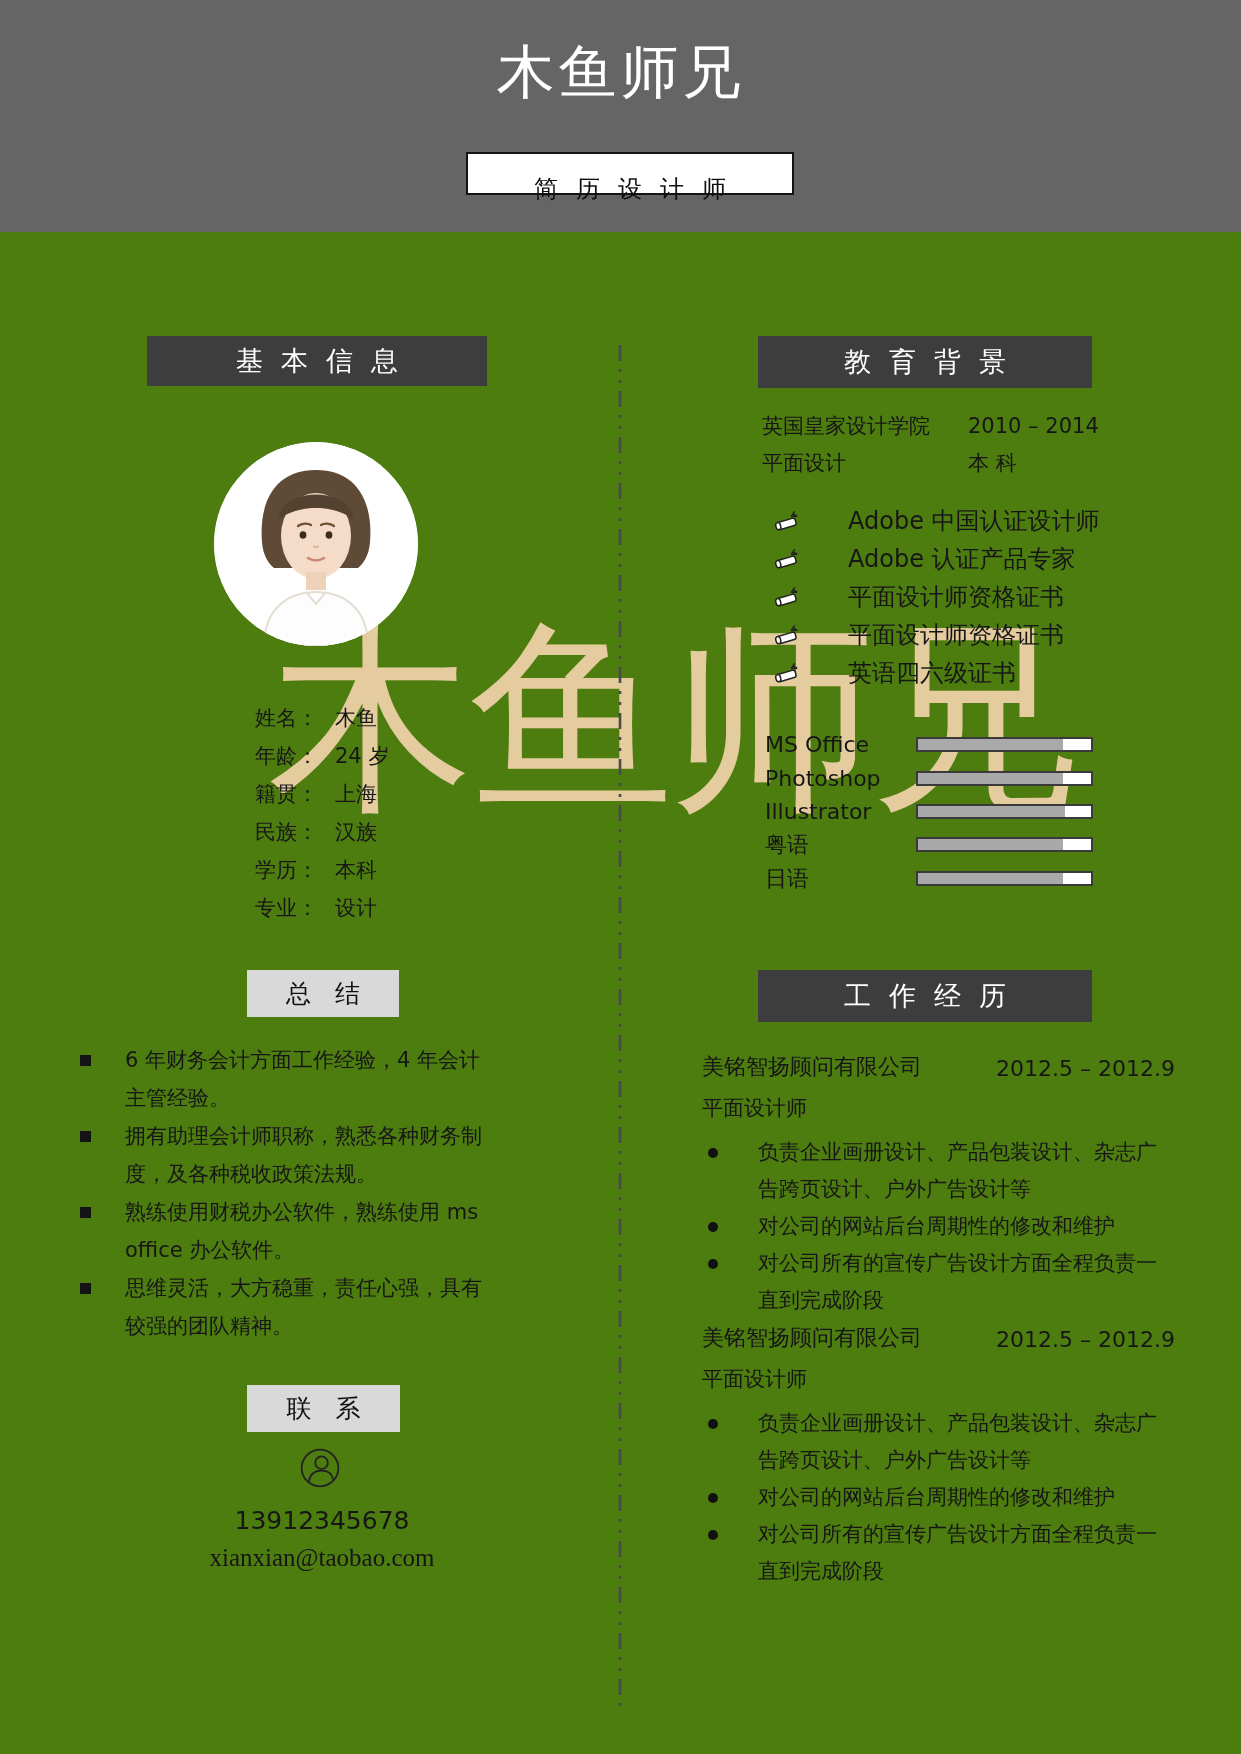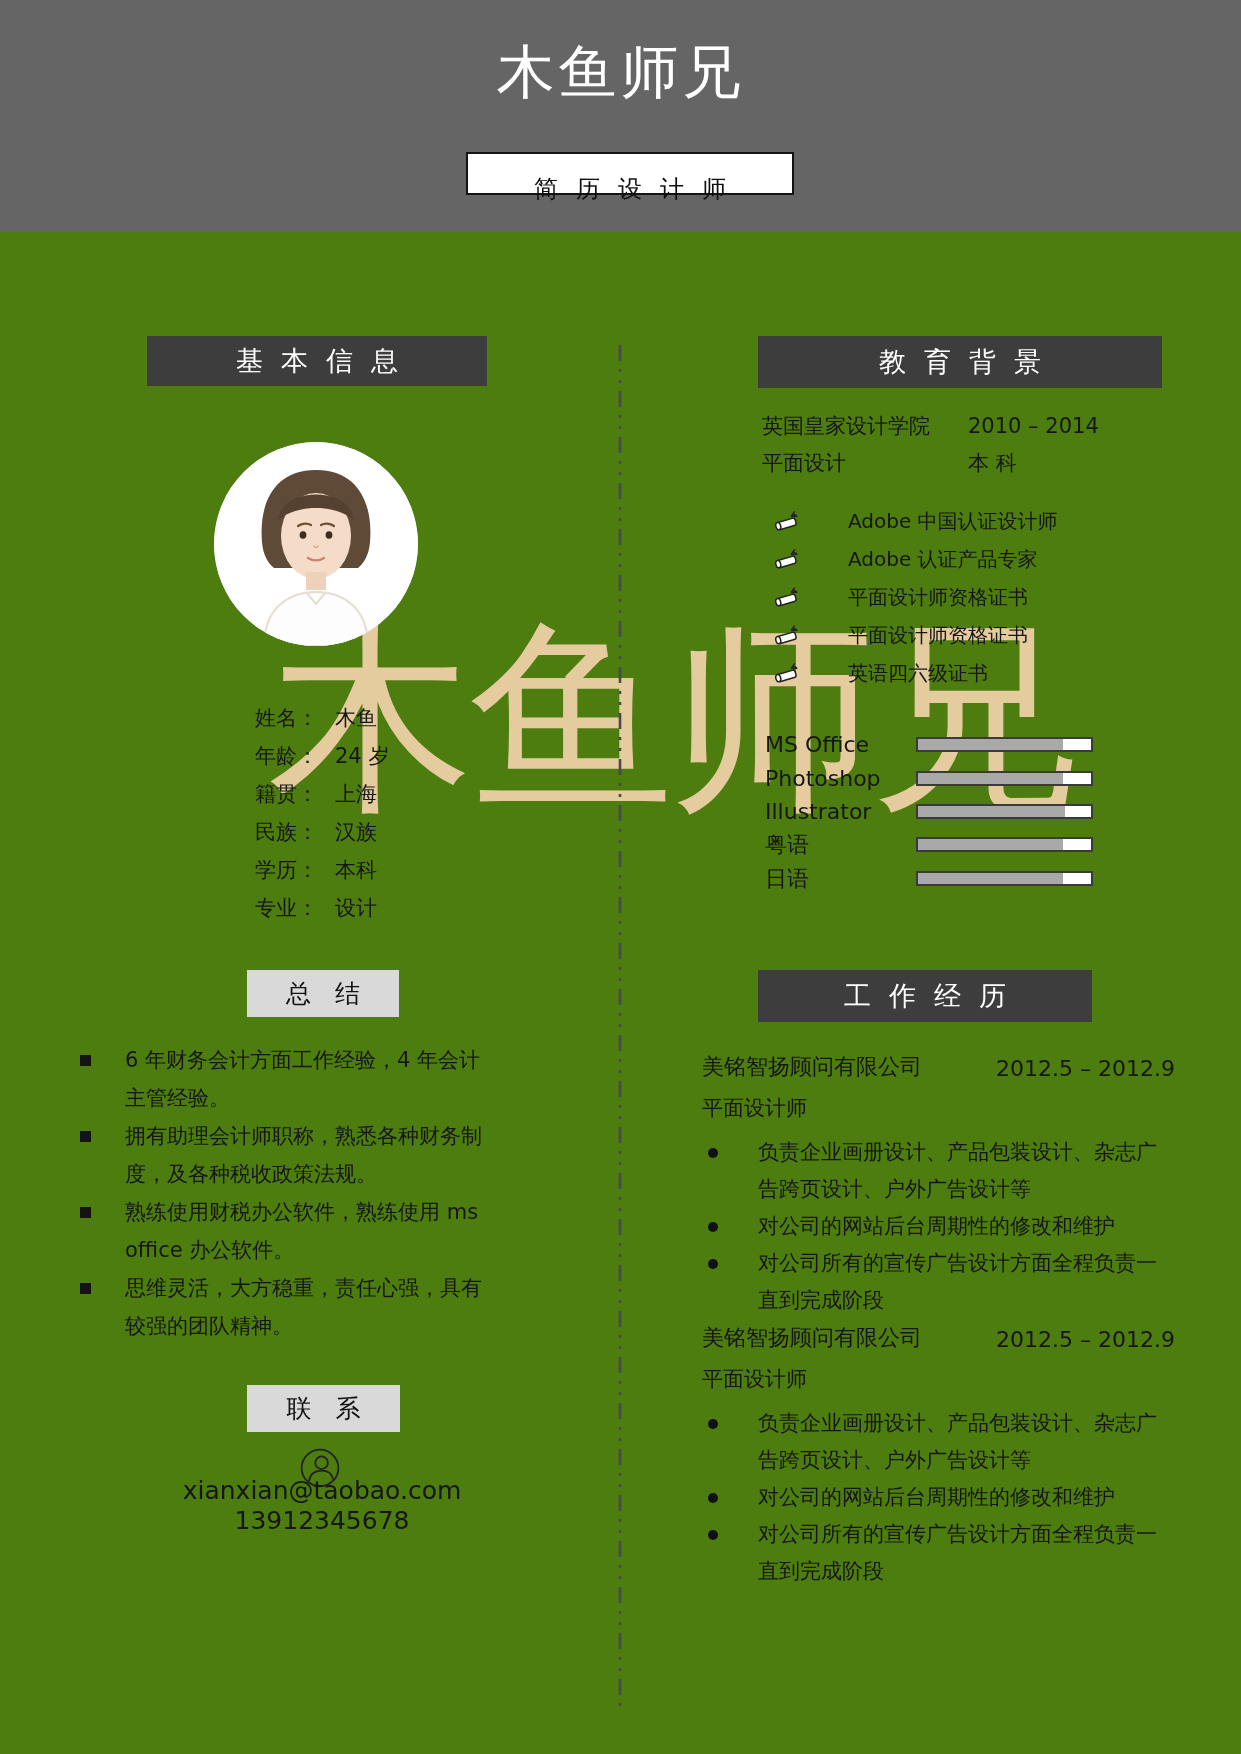--- a/index.html
+++ b/index.html
@@ -25,21 +25,21 @@
          font-size:205px;line-height:1;letter-spacing:-4px;color:#e5cc9e;white-space:nowrap;}
 
   
   .divider{position:absolute;left:615px;top:345px;z-index:1;}
 
   
   .sec-dark{position:absolute;box-sizing:border-box;background:#3d3d3d;color:#fff;
          display:flex;align-items:center;justify-content:center;
          font-size:27px;letter-spacing:18px;padding-left:18px;z-index:2;}
   #basic-box{left:147px;top:336px;width:340px;height:50px;}
-  #edu-box{left:758px;top:336px;width:404px;height:52px;}
+  #edu-box{left:758px;top:336px;width:334px;height:52px;}
   #work-box{left:758px;top:970px;width:334px;height:52px;}
 
   
   .sec-gray{position:absolute;box-sizing:border-box;background:#d9d9d9;color:#111;
          display:flex;align-items:center;justify-content:center;
          font-size:25px;letter-spacing:24px;padding-left:24px;z-index:2;}
   #summary-box{left:247px;top:970px;width:152px;height:47px;}
   #contact-box{left:247px;top:1385px;width:153px;height:47px;}
 
   
@@ -52,35 +52,35 @@
   .info-row .lbl{display:inline-block;width:80px;}
 
   
   .summary-list{position:absolute;left:80px;top:1041px;width:402px;z-index:2;}
   .summary-item{position:relative;padding-left:45px;font-size:21px;line-height:38px;}
   .summary-item .sq{position:absolute;left:0;top:14px;width:11px;height:11px;background:#141414;}
 
   
   .contact-icon{position:absolute;left:299px;top:1447px;width:42px;height:42px;z-index:2;}
   .phone{position:absolute;left:147px;top:1506px;width:350px;text-align:center;font-size:25px;z-index:2;}
-  .email{position:absolute;left:147px;top:1476px;width:350px;text-align:center;font-size:25px;z-index:2;}
+  .email{position:absolute;left:147px;top:1544px;width:350px;text-align:center;font-size:25px;z-index:2;font-family:Liberation Serif, serif;}
 
   
   .edu-block{position:absolute;left:762px;top:408px;width:420px;z-index:2;}
   .edu-row{position:relative;font-size:21px;line-height:37px;white-space:nowrap;}
   .edu-right{position:absolute;left:206px;top:0;}
 
   
   .cert-list{position:absolute;left:772px;top:508px;width:420px;height:200px;z-index:2;}
   .cert-row{position:absolute;left:0;height:30px;}
   .cert-row:nth-of-type(1){top:0;} .cert-row:nth-of-type(2){top:38px;}
   .cert-row:nth-of-type(3){top:76px;} .cert-row:nth-of-type(4){top:114px;}
   .cert-row:nth-of-type(5){top:152px;}
   .cert-row svg{position:absolute;left:0;top:2px;}
-  .cert-row .ct{position:absolute;left:76px;top:0;font-size:20px;line-height:26px;white-space:nowrap;text-align:center;}
+  .cert-row .ct{position:absolute;left:76px;top:0;font-size:24px;line-height:26px;white-space:nowrap;text-align:center;}
 
   
   .skills{position:absolute;left:765px;top:733px;width:340px;height:210px;z-index:2;}
   .skill-row{position:absolute;left:0;width:340px;height:26px;}
   .skill-row:nth-of-type(1){top:0;} .skill-row:nth-of-type(2){top:34px;}
   .skill-row:nth-of-type(3){top:67px;} .skill-row:nth-of-type(4){top:100px;}
   .skill-row:nth-of-type(5){top:134px;} .skill-row:nth-of-type(6){top:167px;}
   .skill-name{position:absolute;left:0;top:0;font-size:22px;line-height:24px;white-space:nowrap;}
   .skill-bar{position:absolute;left:151px;top:4px;width:177px;height:15px;box-sizing:border-box;
          border:2px solid #3a3a3a;background:#ffffff;}

